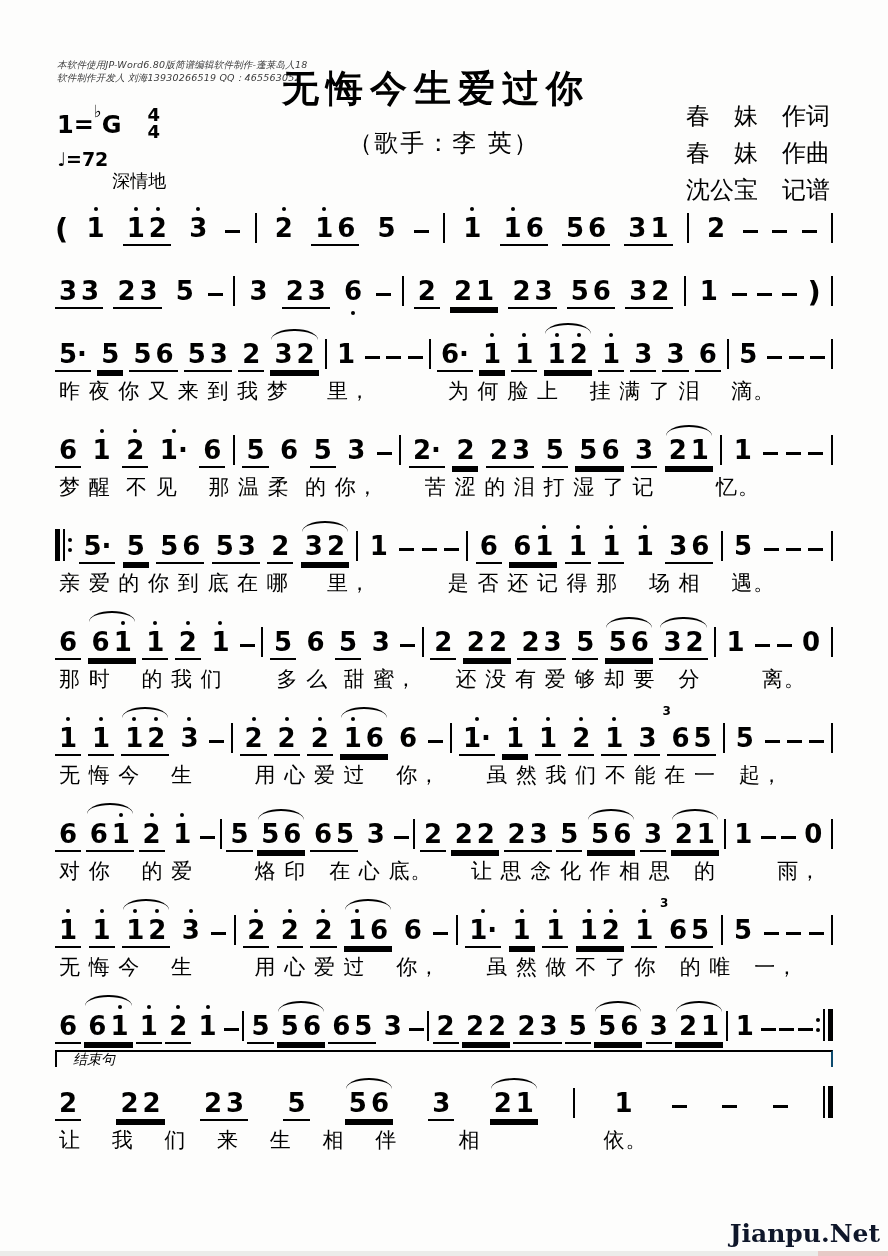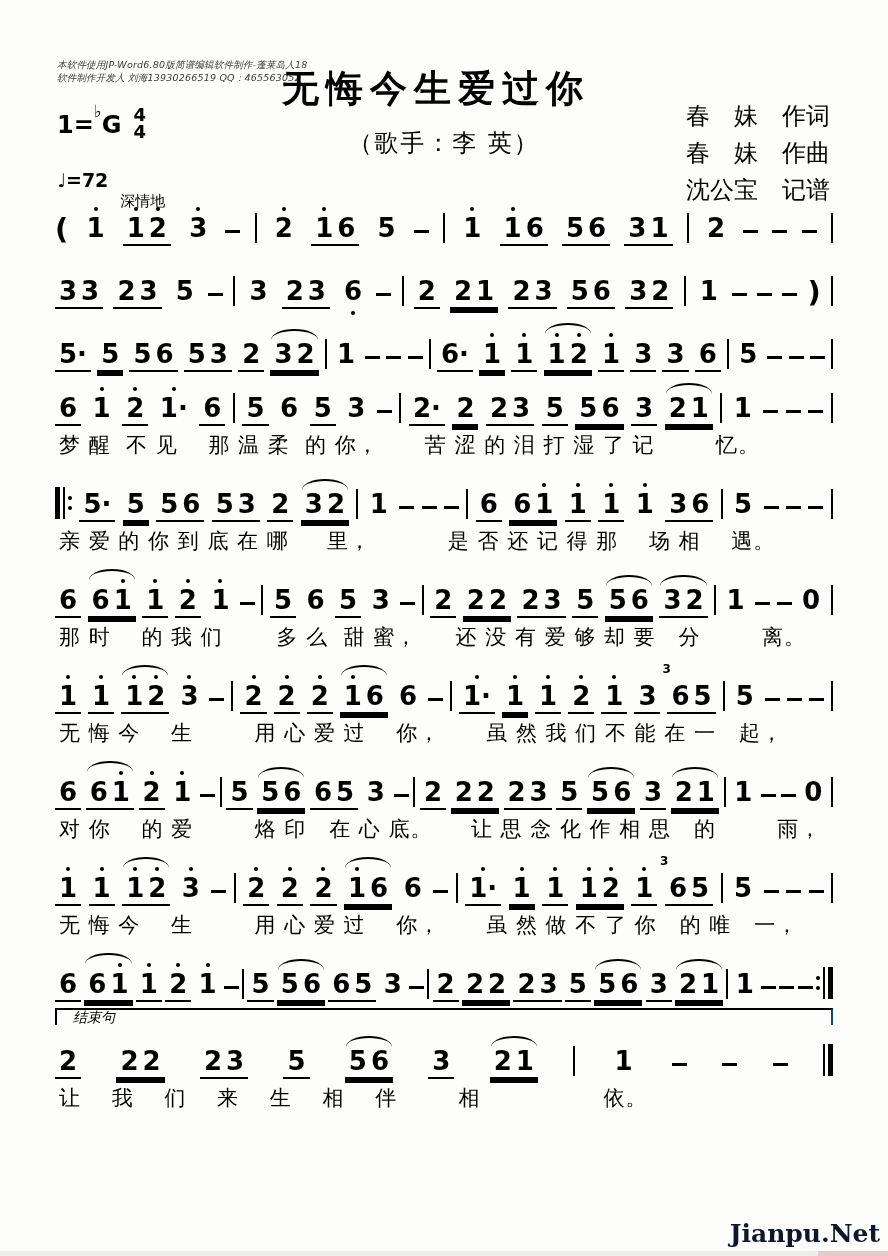--- a/index.html
+++ b/index.html
@@ -6,25 +6,25 @@
   body{
     width:888px;height:1256px;position:relative;overflow:hidden;
     background:#fdfdfc;color:#000;
     font-family:"DejaVu Sans","Liberation Sans",sans-serif;
   }
   
   .watermark{position:absolute;left:57px;top:58px;font-size:9.5px;font-style:italic;color:#3a3a3a;line-height:1.4;letter-spacing:0.2px;}
   .title{position:absolute;top:64px;left:0;right:16px;text-align:center;font-size:37px;font-weight:bold;letter-spacing:7px;}
   .subtitle{position:absolute;top:127px;left:0;right:0;text-align:center;font-size:24px;letter-spacing:2px;}
   .credits{position:absolute;right:58px;top:98px;font-size:24px;line-height:1.55;text-align:right;}
-  .keysig{position:absolute;left:57px;top:106px;font-size:24px;font-weight:bold;display:flex;align-items:center;gap:6px;}
+  .keysig{position:absolute;left:57px;top:106px;font-size:24px;font-weight:bold;display:flex;align-items:center;gap:20px;}
   .keysig .flat{font-size:17px;vertical-align:super;position:relative;top:-7px;}
   .frac{display:inline-flex;flex-direction:column;align-items:center;line-height:0.95;font-size:18px;font-weight:bold;margin-left:6px;}
-  .tempo{position:absolute;left:57px;top:148px;font-size:19px;font-weight:bold;display:flex;align-items:center;gap:12px;}
-  .tempo .expr{font-weight:normal;font-size:15px;margin-top:44px;}
+  .tempo{position:absolute;left:57px;top:125px;font-size:19px;font-weight:bold;display:flex;align-items:center;gap:4px;}
+  .tempo .expr{font-weight:normal;font-size:18px;margin-top:44px;}
   
   .score{position:absolute;left:55px;right:55px;top:196px;}
   .m-row{display:flex;justify-content:space-between;align-items:flex-end;height:50px;margin-bottom:4px;position:relative;}
   .m-row.intro{margin-bottom:13px;}
   .l-row{font-size:21px;white-space:pre;height:30px;line-height:30px;margin-bottom:12px;padding-left:4px;letter-spacing:1px;}
   .grp{display:inline-flex;align-items:flex-end;position:relative;padding:0 2px 3px 2px;border-bottom:2px solid transparent;}
   .grp.u1,.grp.u2{border-bottom-color:#000;}
   .grp.u2{box-shadow:0 4px 0 0 #000;}
   .note{position:relative;font-size:26px;font-weight:bold;line-height:1;padding:0 2px;}
   .note.o1::before{content:"";position:absolute;top:-8px;left:50%;transform:translateX(-50%);width:4px;height:4px;border-radius:50%;background:#000;}
@@ -243,20 +243,21 @@
       </span>
       <span class="bar"></span>
       <span class="grp">
         <span class="note">5</span>
       </span>
       <span class="dash"></span>
       <span class="dash"></span>
       <span class="dash"></span>
       <span class="bar"></span>
     </div>
+    <div class="l-row">昨 夜 你 又 来 到 我 梦     里，          为 何 脸 上    挂 满 了 泪    滴。</div>
     <div class="m-row">
       <span class="grp u1">
         <span class="note">6</span>
       </span>
       <span class="grp">
         <span class="note o1">1</span>
       </span>
       <span class="grp u1">
         <span class="note o1">2</span>
       </span>

